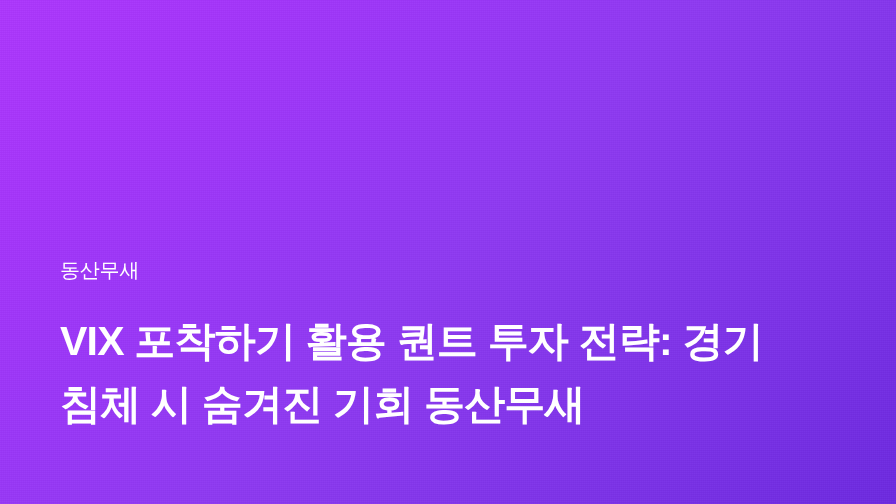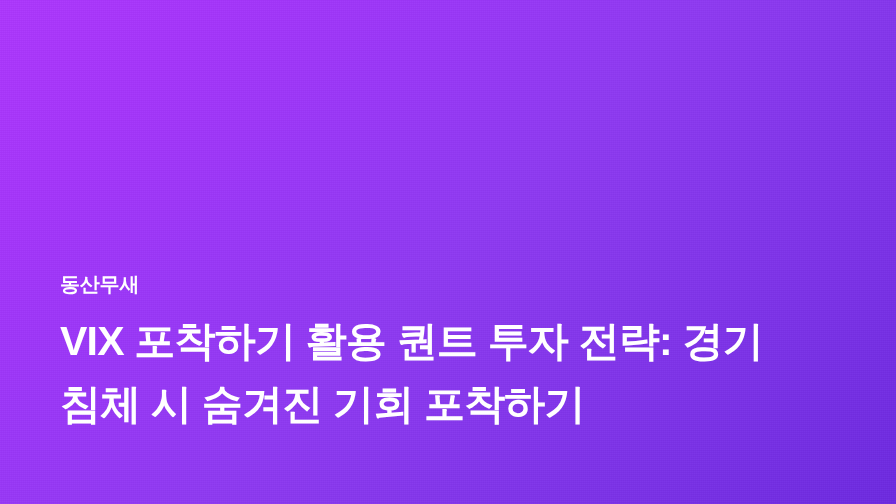--- a/index.html
+++ b/index.html
@@ -59,24 +59,24 @@
     position: absolute;
     left: 60px;
     right: 60px;
     bottom: 68px;
     z-index: 2;
   }
 
   .blog-name {
     color: #ffffff;
     font-size: 20px;
-    font-weight: bold;
+    font-weight: normal;
     line-height: 1.2;
     letter-spacing: -0.2px;
-    margin: 0 0 14px 0;
+    margin: 0 0 28px 0;
     white-space: nowrap;
   }
 
   .headline {
     color: #ffffff;
     font-size: 41px;
     font-weight: bold;
     line-height: 63px;
     letter-spacing: -0.8px;
     margin: 0;
@@ -86,17 +86,17 @@
 </style>
 </head>
 <body>
 
 <div class="banner">
 
   <div class="content">
 
     <div class="blog-name">동산무새</div>
 
-    <h1 class="headline"><span>VIX 포착하기 활용 퀀트 투자 전략: 경기</span> <span>침체 시 숨겨진 기회 포착하기</span></h1>
+    <h1 class="headline"><span>VIX 포착하기 활용 퀀트 투자 전략: 경기</span> <span>침체 시 숨겨진 기회 동산무새</span></h1>
 
   </div>
 
 </div>
 
 </body></html>

